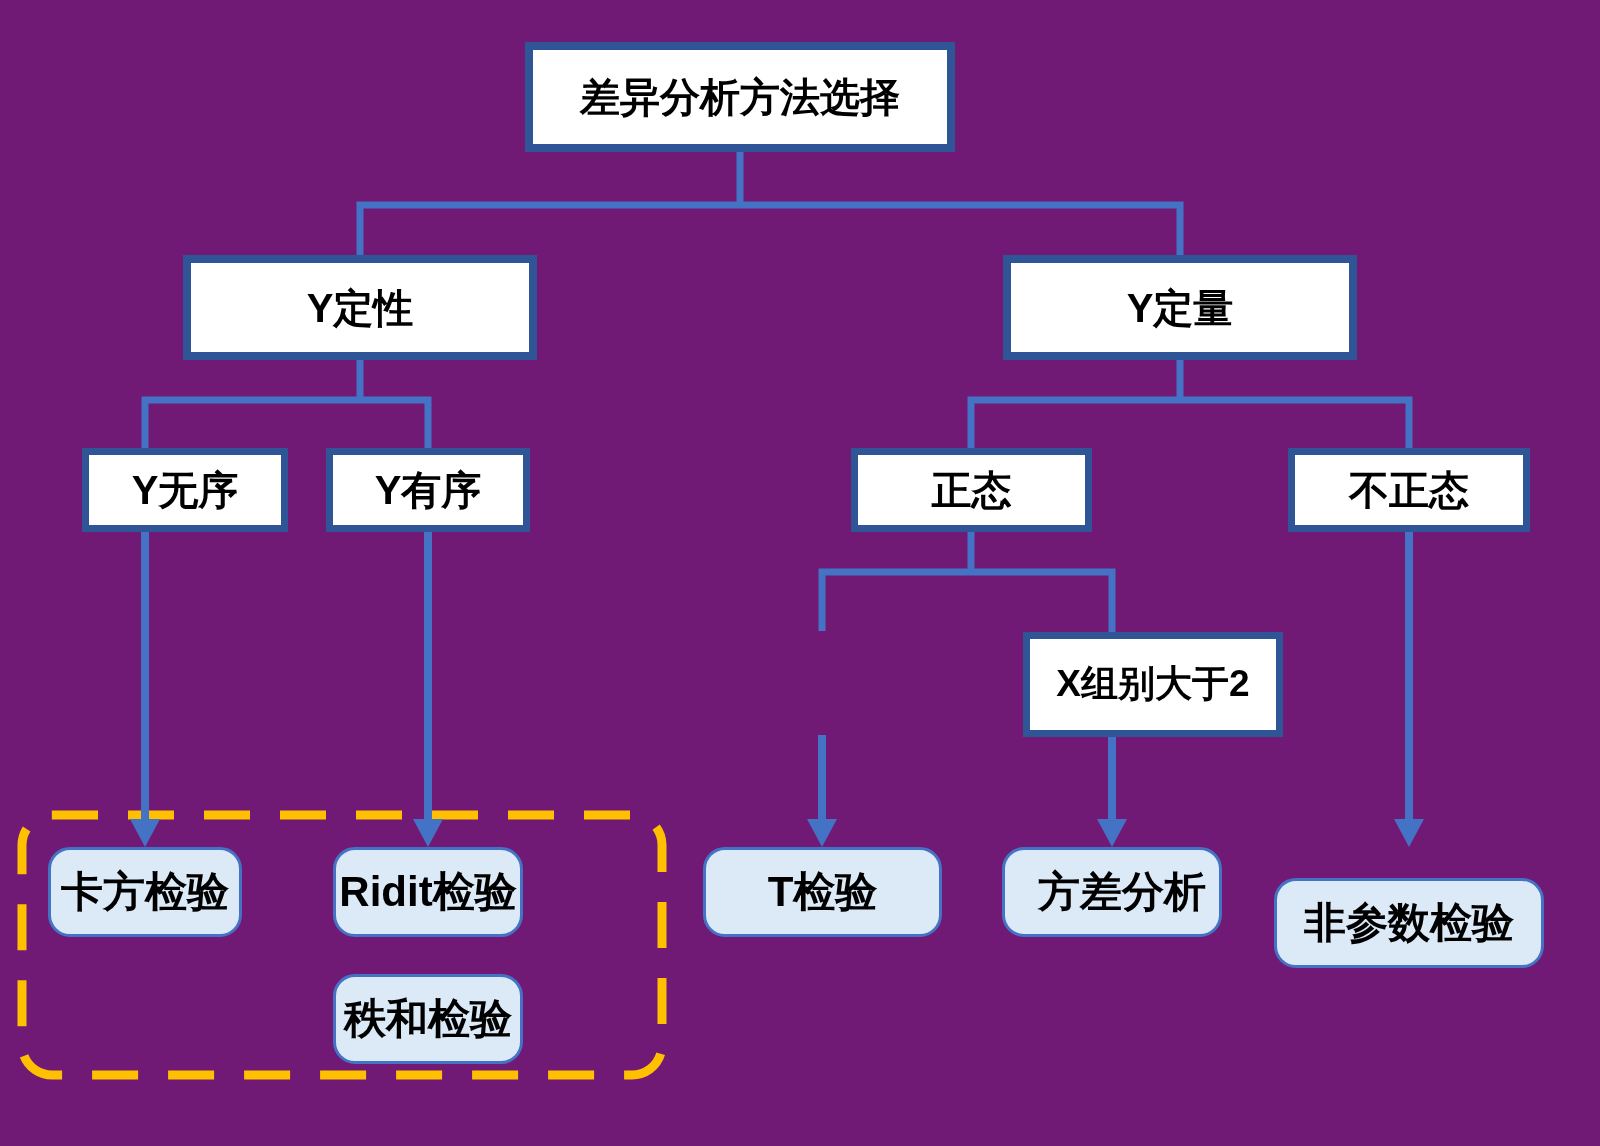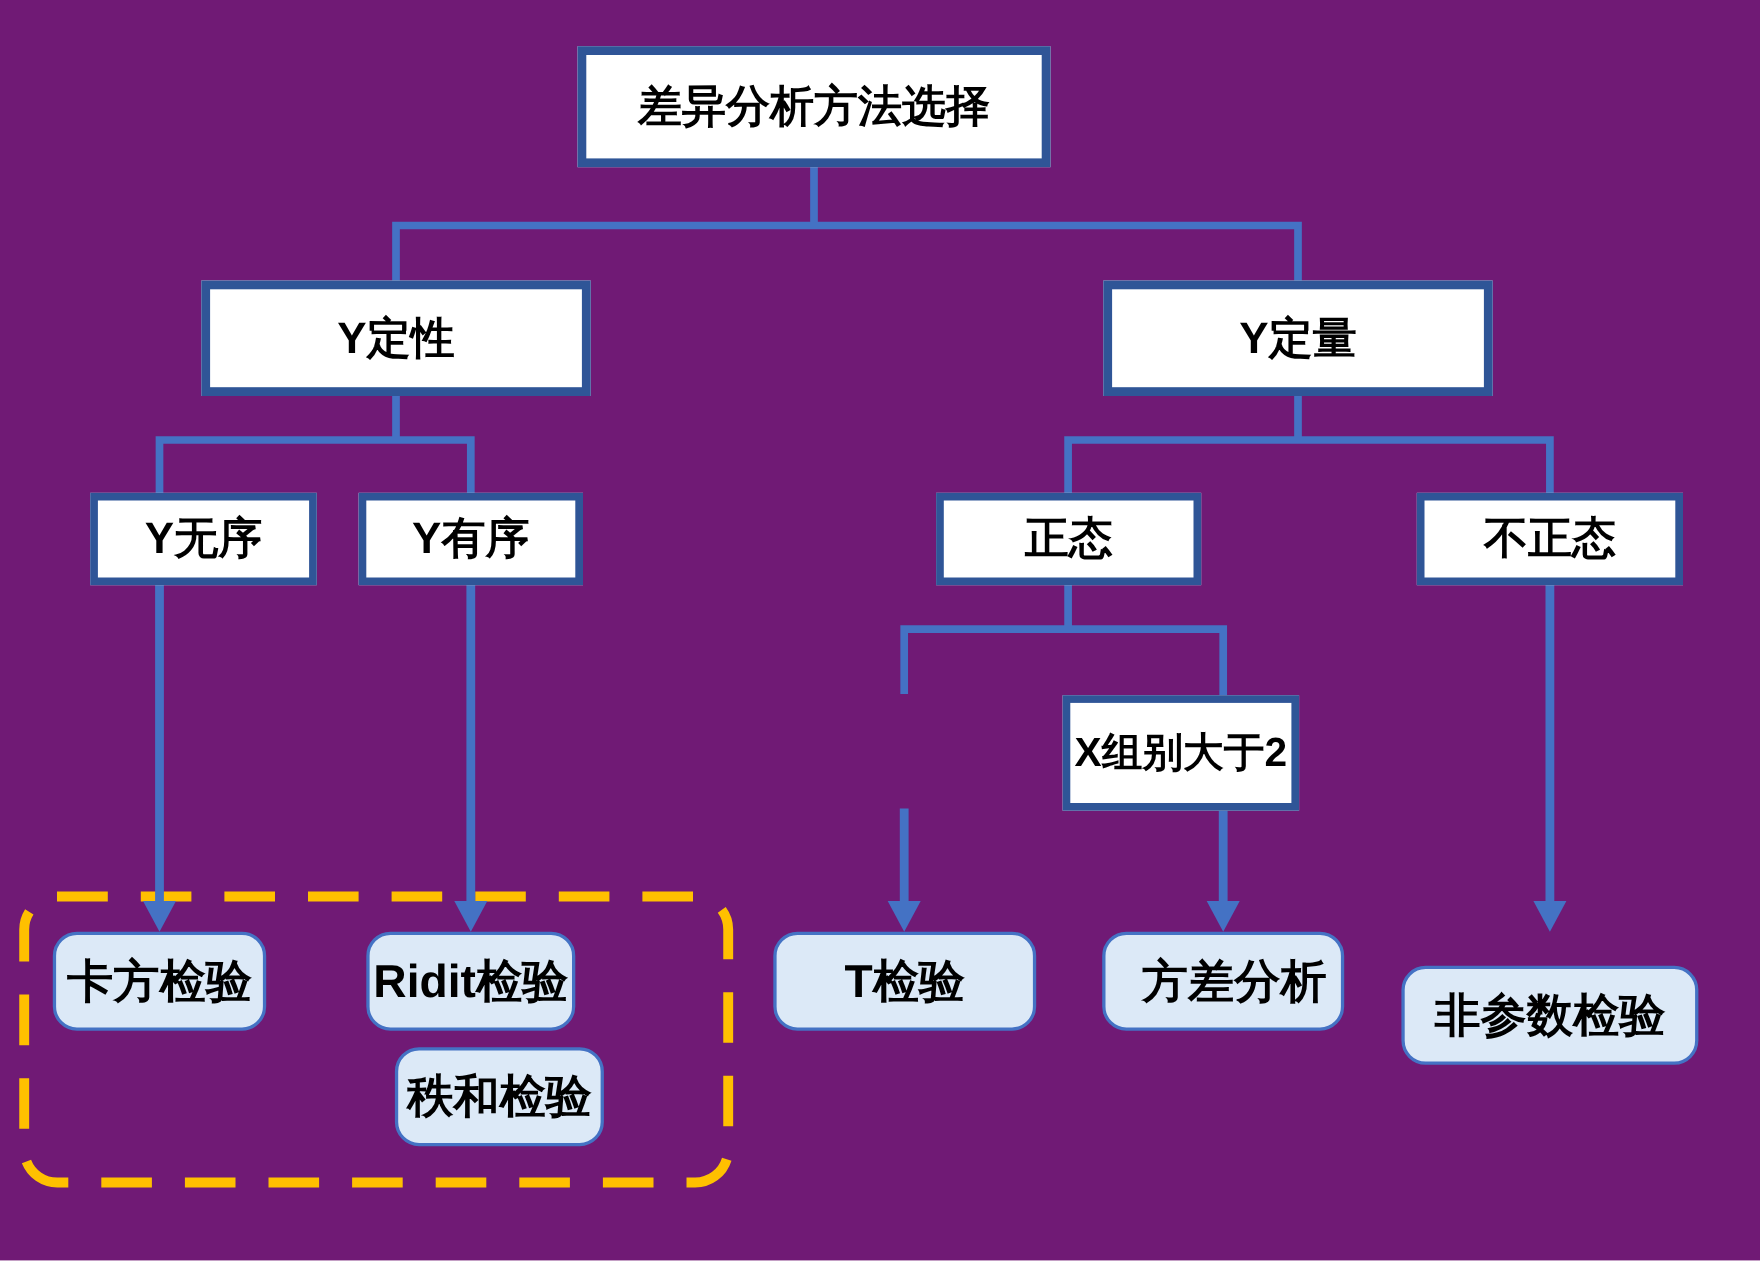--- a/index.html
+++ b/index.html
@@ -43,24 +43,24 @@
   }
   
   #n-root      { left: 525px;  top: 42px;  width: 430px; height: 110px; border-width: 8px; }
   #n-yqual     { left: 183px;  top: 255px; width: 354px; height: 105px; border-width: 8px; }
   #n-yquant    { left: 1003px; top: 255px; width: 354px; height: 105px; border-width: 8px; }
   #n-yunord    { left: 42px;   top: 448px; width: 206px; height: 84px; margin-left: 40px; }
   #n-yord      { left: 326px;  top: 448px; width: 204px; height: 84px; }
   #n-normal    { left: 851px;  top: 448px; width: 241px; height: 84px; }
   #n-notnormal { left: 1288px; top: 448px; width: 242px; height: 84px; }
   #n-xg2       { left: 687px;  top: 627px; width: 270px; height: 110px; font-size: 37px; }
-  #n-xgt2     { left: 966px;  top: 632px; width: 215px; height: 105px; font-size: 37px; }
+  #n-xgt2     { left: 1023px;  top: 632px; width: 260px; height: 105px; font-size: 37px; }
   #n-chi       { left: 48px;   top: 847px; width: 194px; height: 90px; }
   #n-ridit     { left: 333px;  top: 847px; width: 190px; height: 90px; }
-  #n-ranksum   { left: 333px;  top: 952px; width: 190px; height: 90px; margin-left: 26px; }
+  #n-ranksum   { left: 333px;  top: 974px; width: 190px; height: 90px; }
   #n-ttest     { left: 703px;  top: 847px; width: 239px; height: 90px; }
   #n-anova     { left: 1002px; top: 847px; width: 220px; height: 90px; padding-left: 20px; }
   #n-nonparam  { left: 1274px; top: 847px; width: 270px; height: 90px; margin-top: 31px; }
 </style>
 </head>
 <body>
 
 <div class="canvas">
 
   <svg class="connector-layer" viewBox="0 0 1600 1146" xmlns="http://www.w3.org/2000/svg">

